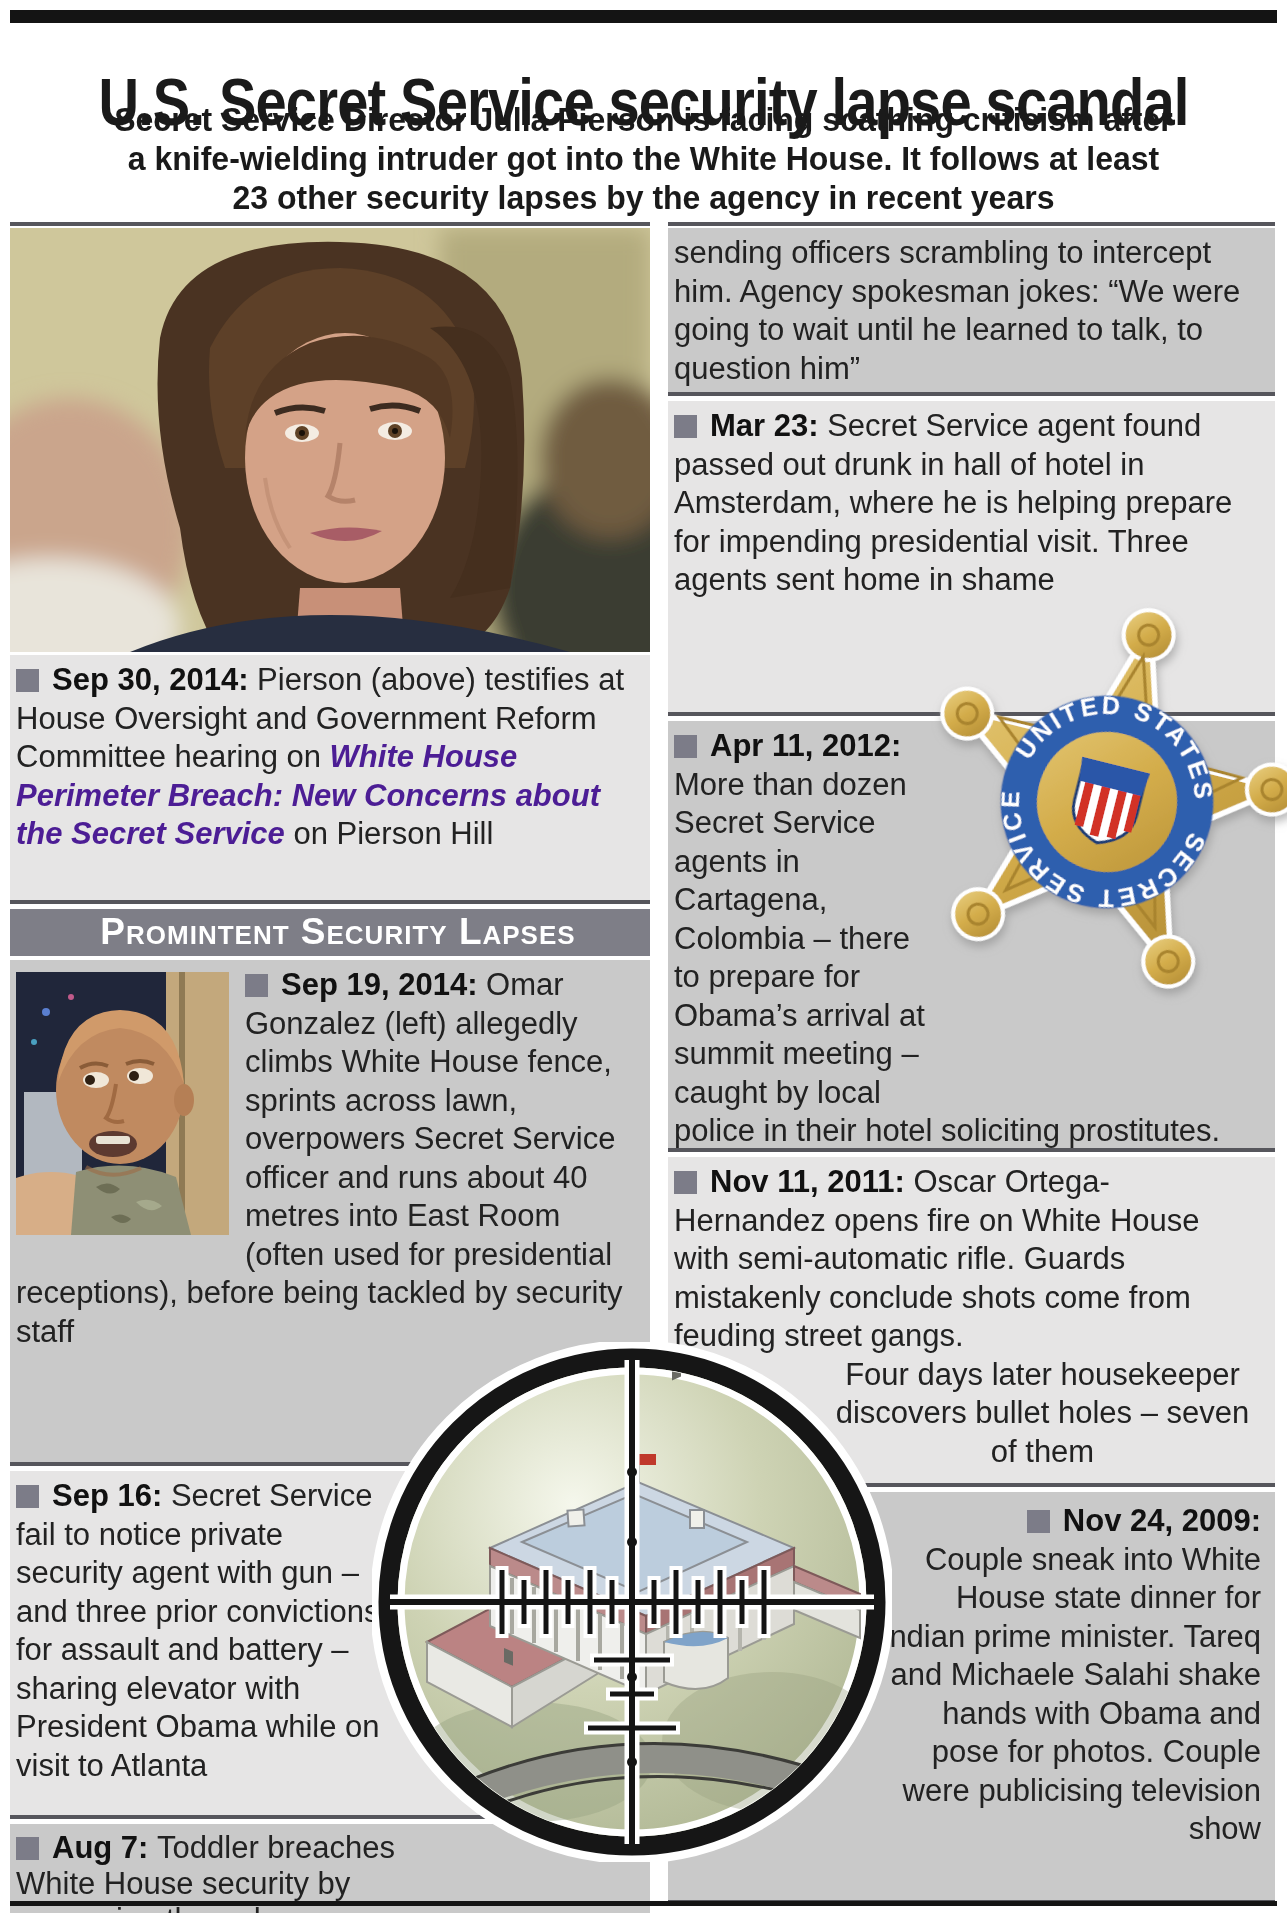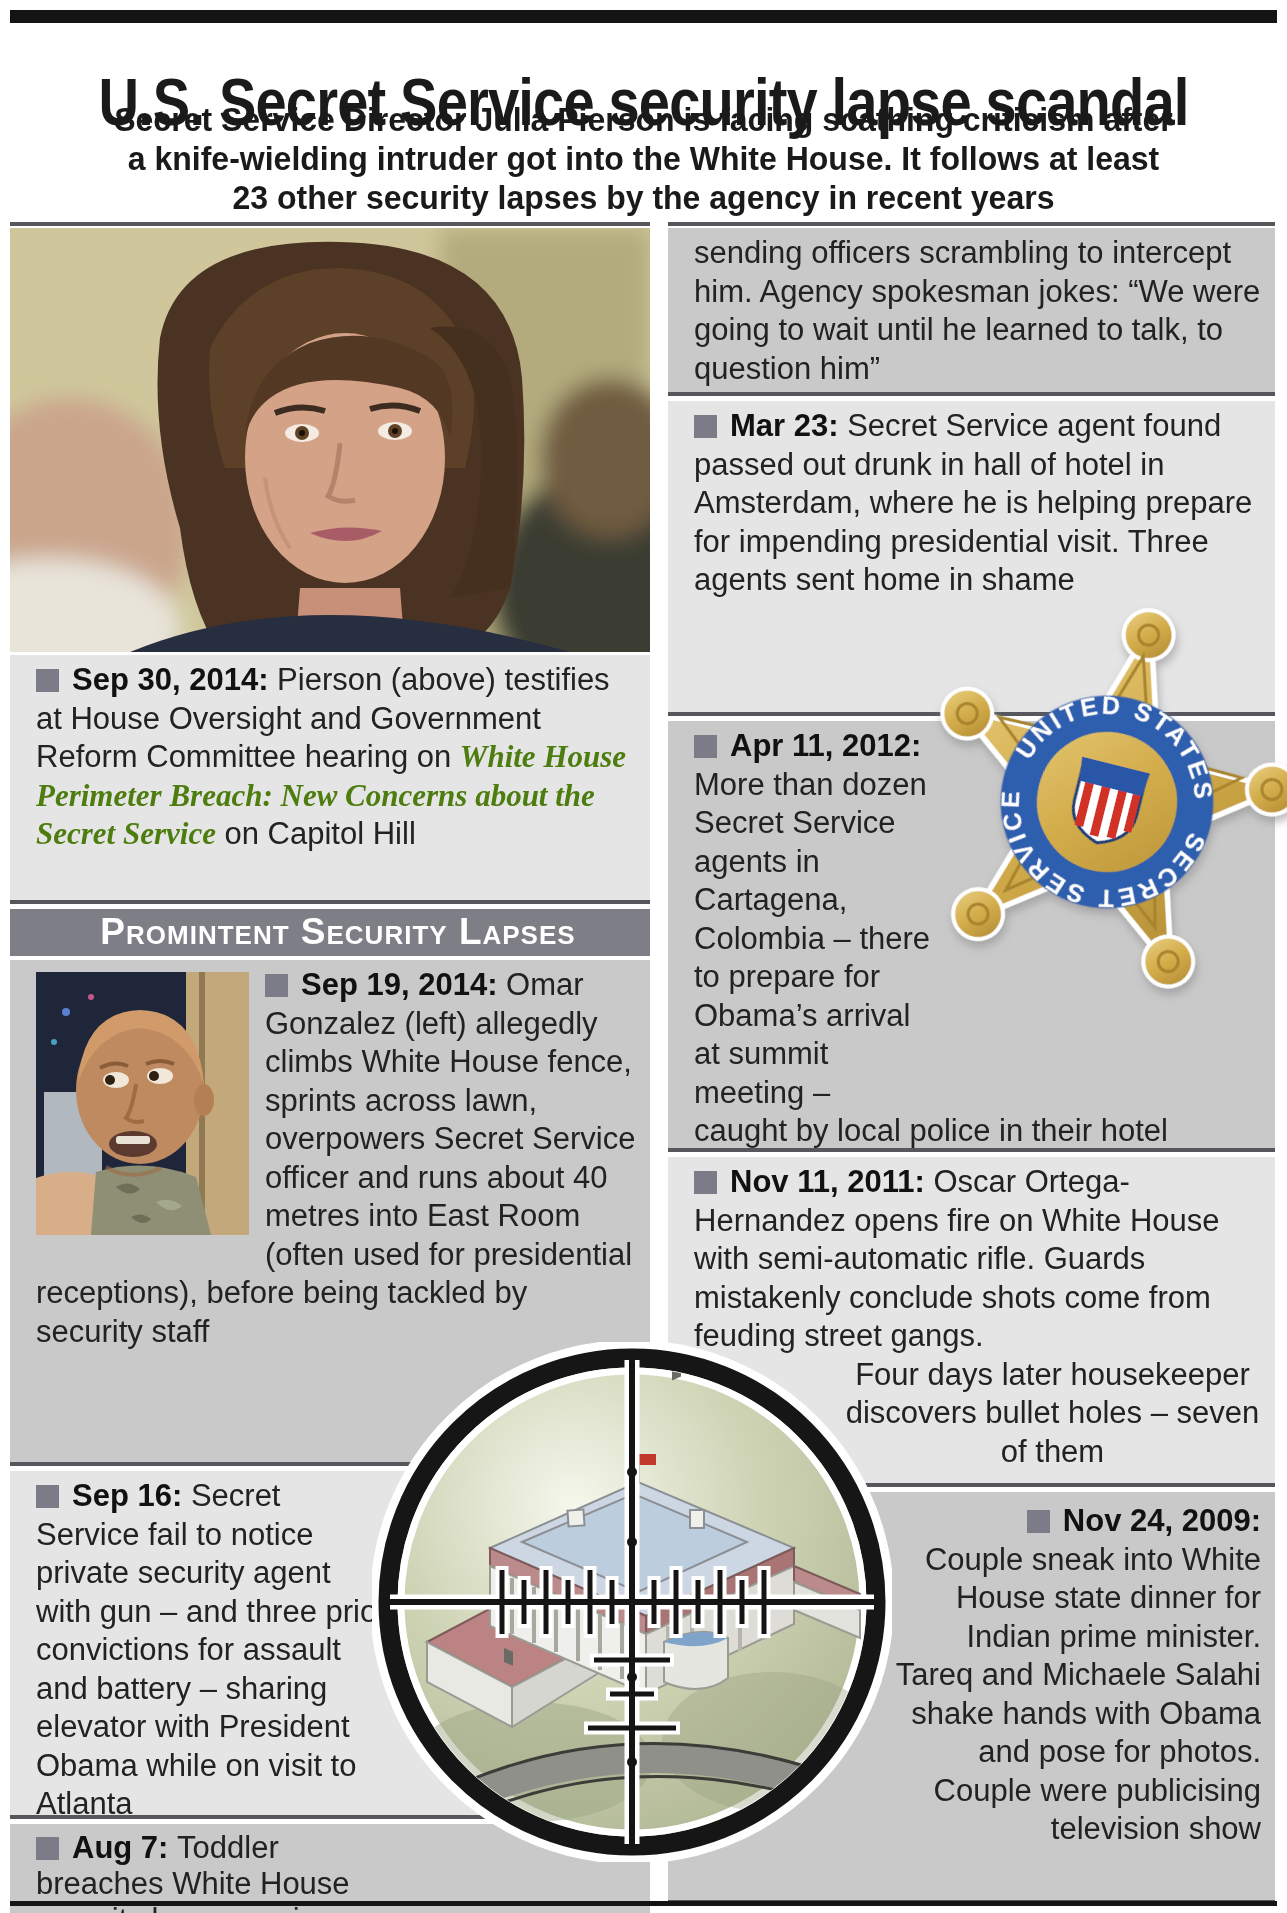--- a/index.html
+++ b/index.html
@@ -9,27 +9,27 @@
   .title{position:absolute;left:0;top:20px;width:100%;text-align:center;
          font-size:66px;font-weight:bold;letter-spacing:-1px;
          transform:scaleX(.85);transform-origin:50% 50%;white-space:nowrap;color:#1a1a1a;}
   .subtitle{position:absolute;left:0;top:100px;width:100%;text-align:center;
             font-size:33px;font-weight:bold;line-height:39px;color:#1a1a1a;
             transform:scaleX(.97);transform-origin:50% 50%;}
   .col{position:absolute;top:222px;}
   .col-left{left:10px;width:640px;}
   .col-right{left:668px;width:607px;}
   .rule{height:4px;background:#56565c;margin-bottom:2px;}
-  .box{padding:6px 14px 0 26px;border-bottom:4px solid #56565c;margin-bottom:5px;
+  .box{padding:6px 14px 0 6px;border-bottom:4px solid #56565c;margin-bottom:5px;
        overflow:hidden;box-sizing:border-box;}
   .light{background:#e6e5e5;}
   .dark{background:#c9c9c9;}
   .box p{margin:0;font-size:31px;line-height:38.5px;color:#222;}
   .b{font-weight:bold;color:#111;}
-  .bi{font-weight:bold;font-style:italic;color:#4d7c0f;font-family:Liberation Serif, serif;}
+  .bi{font-weight:bold;font-style:italic;color:#4c1d95;}
   .bullet{display:inline-block;width:23px;height:23px;background:#7c7c88;
           margin-right:13px;vertical-align:-2px;}
   .photo{overflow:hidden;background:#888;}
   .photo svg{display:block;}
   #pierson-photo{height:424px;margin-bottom:3px;}
   #sep30{height:249px;}
   .lapses-bar{height:47px;line-height:46px;background:#7e7e87;color:#fff;
               font-variant:small-caps;font-weight:bold;font-size:37px;
               letter-spacing:1px;padding-left:16px;margin-bottom:4px;text-align:center;}
   #sep19{height:506px;}
@@ -106,21 +106,21 @@
             <circle cx="385" cy="203" r="3" fill="#181008"></circle>
           <path d="M330,215 Q326,255 318,268 Q330,276 345,272" stroke="#b5836a" stroke-width="5" fill="none"></path>
           <path d="M300,305 Q335,295 372,303 Q338,322 300,305Z" fill="#a85d66"></path>
           <path d="M255,250 Q260,290 280,320" stroke="#b5836a" stroke-width="4" fill="none" opacity=".5"></path>
           <path d="M420,100 Q480,140 470,260 Q465,330 440,370 L500,360 Q515,230 500,150 Q480,90 420,100Z" fill="#452f1e"></path>
         </g>
       </svg>
     </div>
 
     <section class="box light" id="sep30">
-      <p><span class="bullet"></span><span class="b">Sep 30, 2014: </span><span>Pierson (above) testifies at House Oversight and Government Reform Committee hearing on </span><span class="bi">White House Perimeter Breach: New Concerns about the Secret Service</span><span> on Capitol Hill</span></p>
+      <p><span class="bullet"></span><span class="b">Sep 30, 2014: </span><span>Pierson (above) testifies at House Oversight and Government Reform Committee hearing on </span><span class="bi">White House Perimeter Breach: New Concerns about the Secret Service</span><span> on Pierson Hill</span></p>
     </section>
 
     <div class="lapses-bar">Promintent Security Lapses</div>
 
     <section class="box dark" id="sep19">
       <div class="photo" id="omar-photo">
         <svg width="213" height="263" viewBox="0 0 213 263">
           <rect width="213" height="263" fill="#20263a"></rect>
           <rect x="150" y="0" width="63" height="263" fill="#c3a87c"></rect>
           <rect x="163" y="0" width="6" height="263" fill="#8f7a54"></rect>

